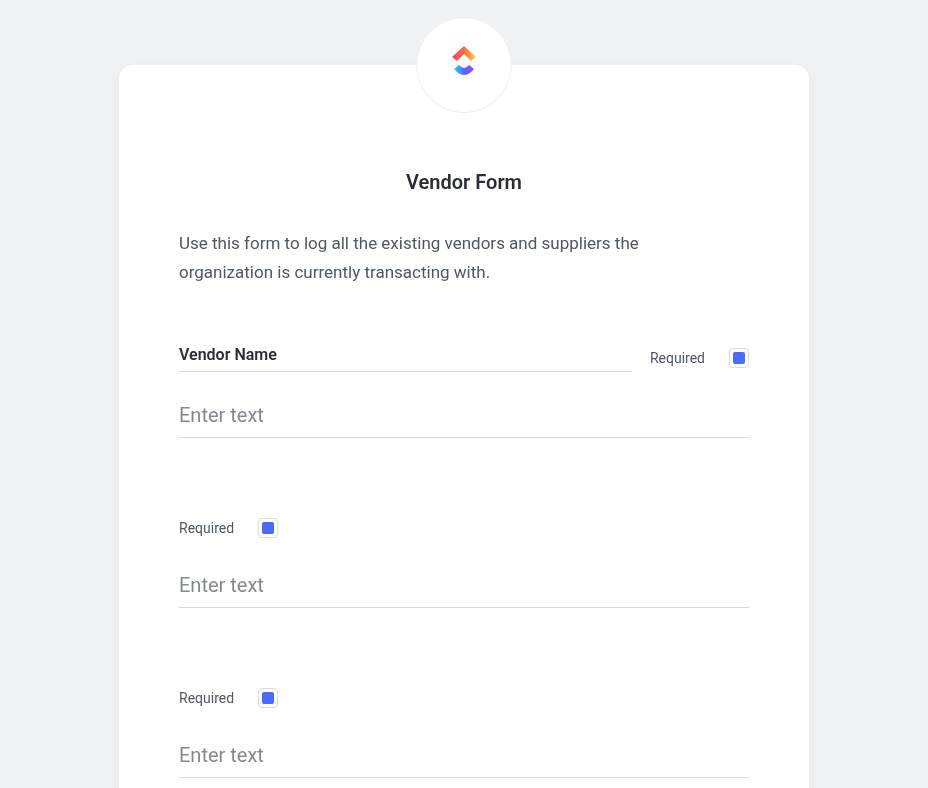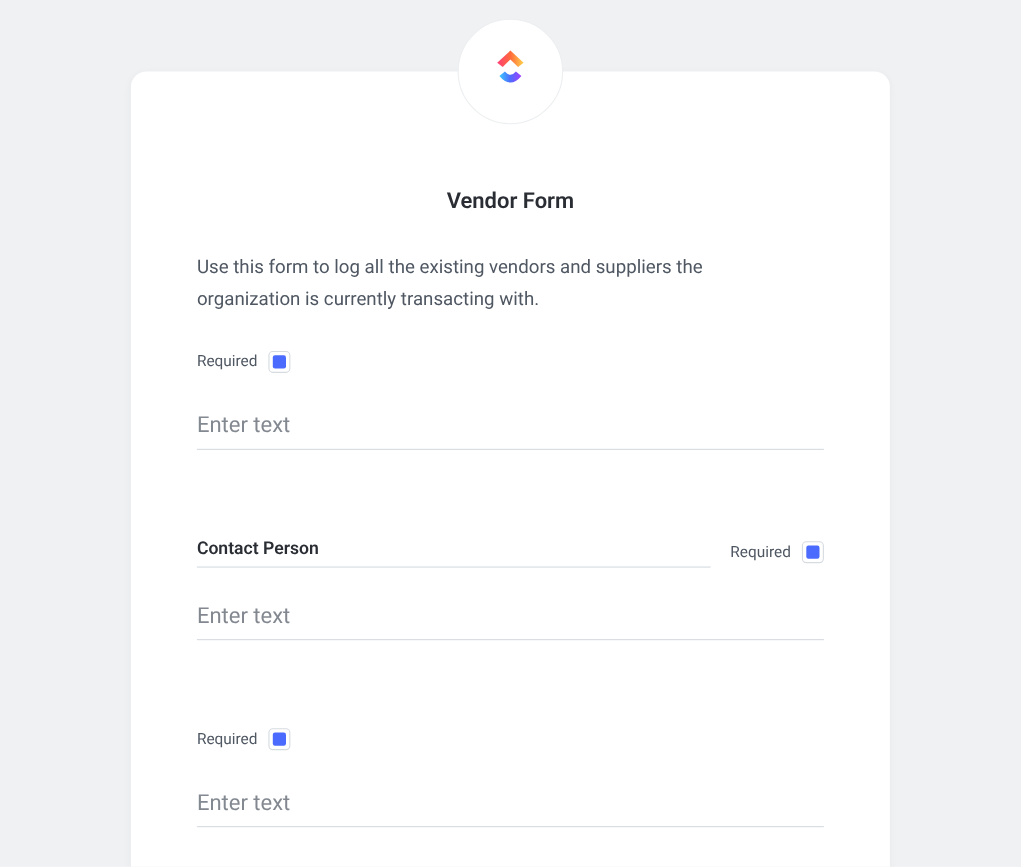--- a/index.html
+++ b/index.html
@@ -53,21 +53,21 @@
       font-weight: 600;
       color: #2a2e34;
       margin-top: 10px;
       margin-bottom: 35px;
     }
 
     .form-description {
       font-size: 17px;
       line-height: 1.7;
       color: #4f5762;
-      margin-bottom: 32px;
+      margin-bottom: 58px;
       max-width: 530px;
     }
 
     .field-group {
       margin-bottom: 80px;
       position: relative;
     }
 
     .field-header {
       display: flex;
@@ -84,21 +84,21 @@
 
     .field-label {
       font-size: 16px;
       font-weight: 600;
       color: #2a2e34;
     }
 
     .required-wrap {
       display: flex;
       align-items: center;
-      gap: 10px;
+      gap: 24px;
       padding-bottom: 4px;
     }
 
     .required-label {
       font-size: 14px;
       color: #4f5762;
     }
 
     .required-checkbox {
       width: 20px;
@@ -161,34 +161,22 @@
       </svg>
     </span>
   </div>
 
   <h1 class="form-title">Vendor Form</h1>
 
   <p class="form-description">Use this form to log all the existing vendors and suppliers the organization is currently transacting with.</p>
 
   <div class="field-group">
     <div class="field-header">
-      <div class="required-wrap">
-        <span class="required-label">Required</span>
-        <div class="required-checkbox">
-          <div class="required-checkbox-inner"></div>
-        </div>
-      </div>
-    </div>
-    <input type="text" class="field-input" placeholder="Enter text" style="">
-  </div>
-
-  <div class="field-group">
-    <div class="field-header">
       <div class="field-label-wrap">
-        <span class="field-label">Contact Person</span>
+        <span class="field-label">Vendor Name</span>
       </div>
       <div class="required-wrap">
         <span class="required-label">Required</span>
         <div class="required-checkbox">
           <div class="required-checkbox-inner"></div>
         </div>
       </div>
     </div>
     <input type="text" class="field-input" placeholder="Enter text" style="">
   </div>
@@ -198,13 +186,25 @@
       <div class="required-wrap">
         <span class="required-label">Required</span>
         <div class="required-checkbox">
           <div class="required-checkbox-inner"></div>
         </div>
       </div>
     </div>
     <input type="text" class="field-input" placeholder="Enter text" style="">
   </div>
 
+  <div class="field-group">
+    <div class="field-header">
+      <div class="required-wrap">
+        <span class="required-label">Required</span>
+        <div class="required-checkbox">
+          <div class="required-checkbox-inner"></div>
+        </div>
+      </div>
+    </div>
+    <input type="text" class="field-input" placeholder="Enter text" style="">
+  </div>
+
 </div>
 
 </body></html>

